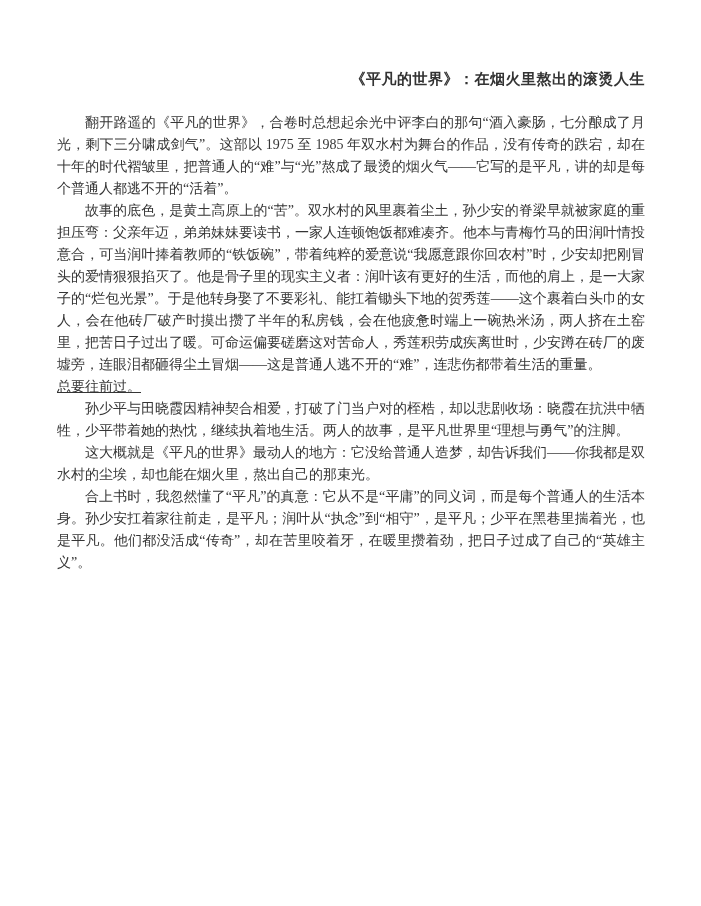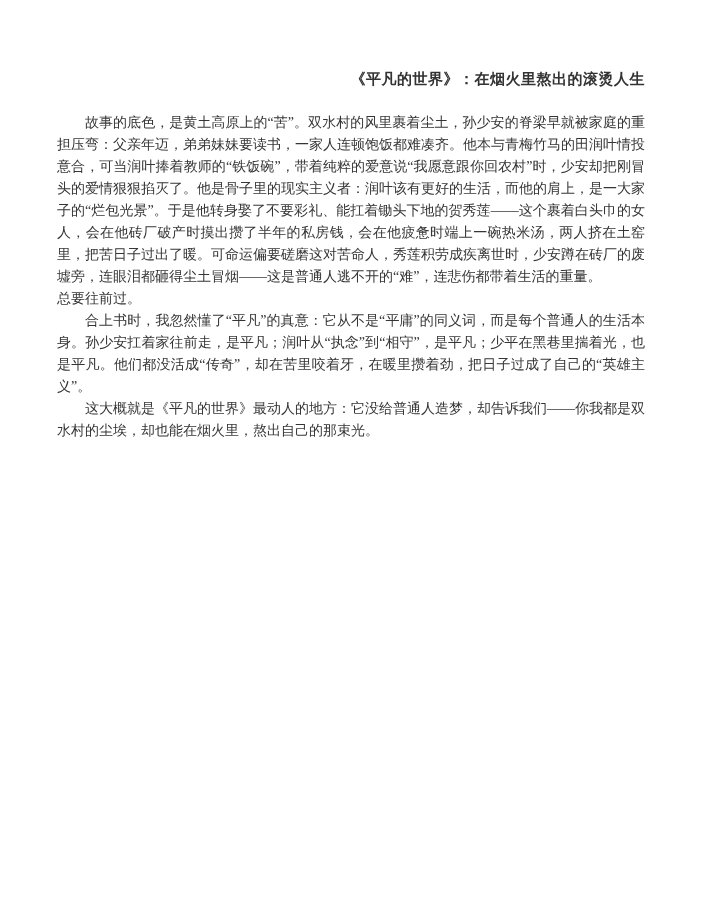--- a/index.html
+++ b/index.html
@@ -31,27 +31,30 @@
     margin: 0;
     font-size: 14px;
     line-height: 22px;
     text-align: justify;
     text-justify: inter-ideograph;
     text-indent: 2em;
     color: #353535;
   }
   .doc-body p.no-indent {
     text-indent: 0;
+    text-decoration: underline;
   }
 </style>
 </head>
 <body>
 
 <div class="page">
   <h1 class="doc-title">《平凡的世界》：在烟火里熬出的滚烫人生</h1>
 
   <div class="doc-body">
+    <p>翻开路遥的《平凡的世界》，合卷时总想起余光中评李白的那句“酒入豪肠，七分酿成了月光，剩下三分啸成剑气”。这部以 1975 至 1985 年双水村为舞台的作品，没有传奇的跌宕，却在十年的时代褶皱里，把普通人的“难”与“光”熬成了最烫的烟火气——它写的是平凡，讲的却是每个普通人都逃不开的“活着”。</p>
     <p>故事的底色，是黄土高原上的“苦”。双水村的风里裹着尘土，孙少安的脊梁早就被家庭的重担压弯：父亲年迈，弟弟妹妹要读书，一家人连顿饱饭都难凑齐。他本与青梅竹马的田润叶情投意合，可当润叶捧着教师的“铁饭碗”，带着纯粹的爱意说“我愿意跟你回农村”时，少安却把刚冒头的爱情狠狠掐灭了。他是骨子里的现实主义者：润叶该有更好的生活，而他的肩上，是一大家子的“烂包光景”。于是他转身娶了不要彩礼、能扛着锄头下地的贺秀莲——这个裹着白头巾的女人，会在他砖厂破产时摸出攒了半年的私房钱，会在他疲惫时端上一碗热米汤，两人挤在土窑里，把苦日子过出了暖。可命运偏要磋磨这对苦命人，秀莲积劳成疾离世时，少安蹲在砖厂的废墟旁，连眼泪都砸得尘土冒烟——这是普通人逃不开的“难”，连悲伤都带着生活的重量。</p>
     <p class="no-indent">总要往前过。</p>
+    <p>孙少平与田晓霞因精神契合相爱，打破了门当户对的桎梏，却以悲剧收场：晓霞在抗洪中牺牲，少平带着她的热忱，继续执着地生活。两人的故事，是平凡世界里“理想与勇气”的注脚。</p>
+    <p>这大概就是《平凡的世界》最动人的地方：它没给普通人造梦，却告诉我们——你我都是双水村的尘埃，却也能在烟火里，熬出自己的那束光。</p>
     <p>合上书时，我忽然懂了“平凡”的真意：它从不是“平庸”的同义词，而是每个普通人的生活本身。孙少安扛着家往前走，是平凡；润叶从“执念”到“相守”，是平凡；少平在黑巷里揣着光，也是平凡。他们都没活成“传奇”，却在苦里咬着牙，在暖里攒着劲，把日子过成了自己的“英雄主义”。</p>
-    <p>这大概就是《平凡的世界》最动人的地方：它没给普通人造梦，却告诉我们——你我都是双水村的尘埃，却也能在烟火里，熬出自己的那束光。</p>
   </div>
 </div>
 
 </body></html>

